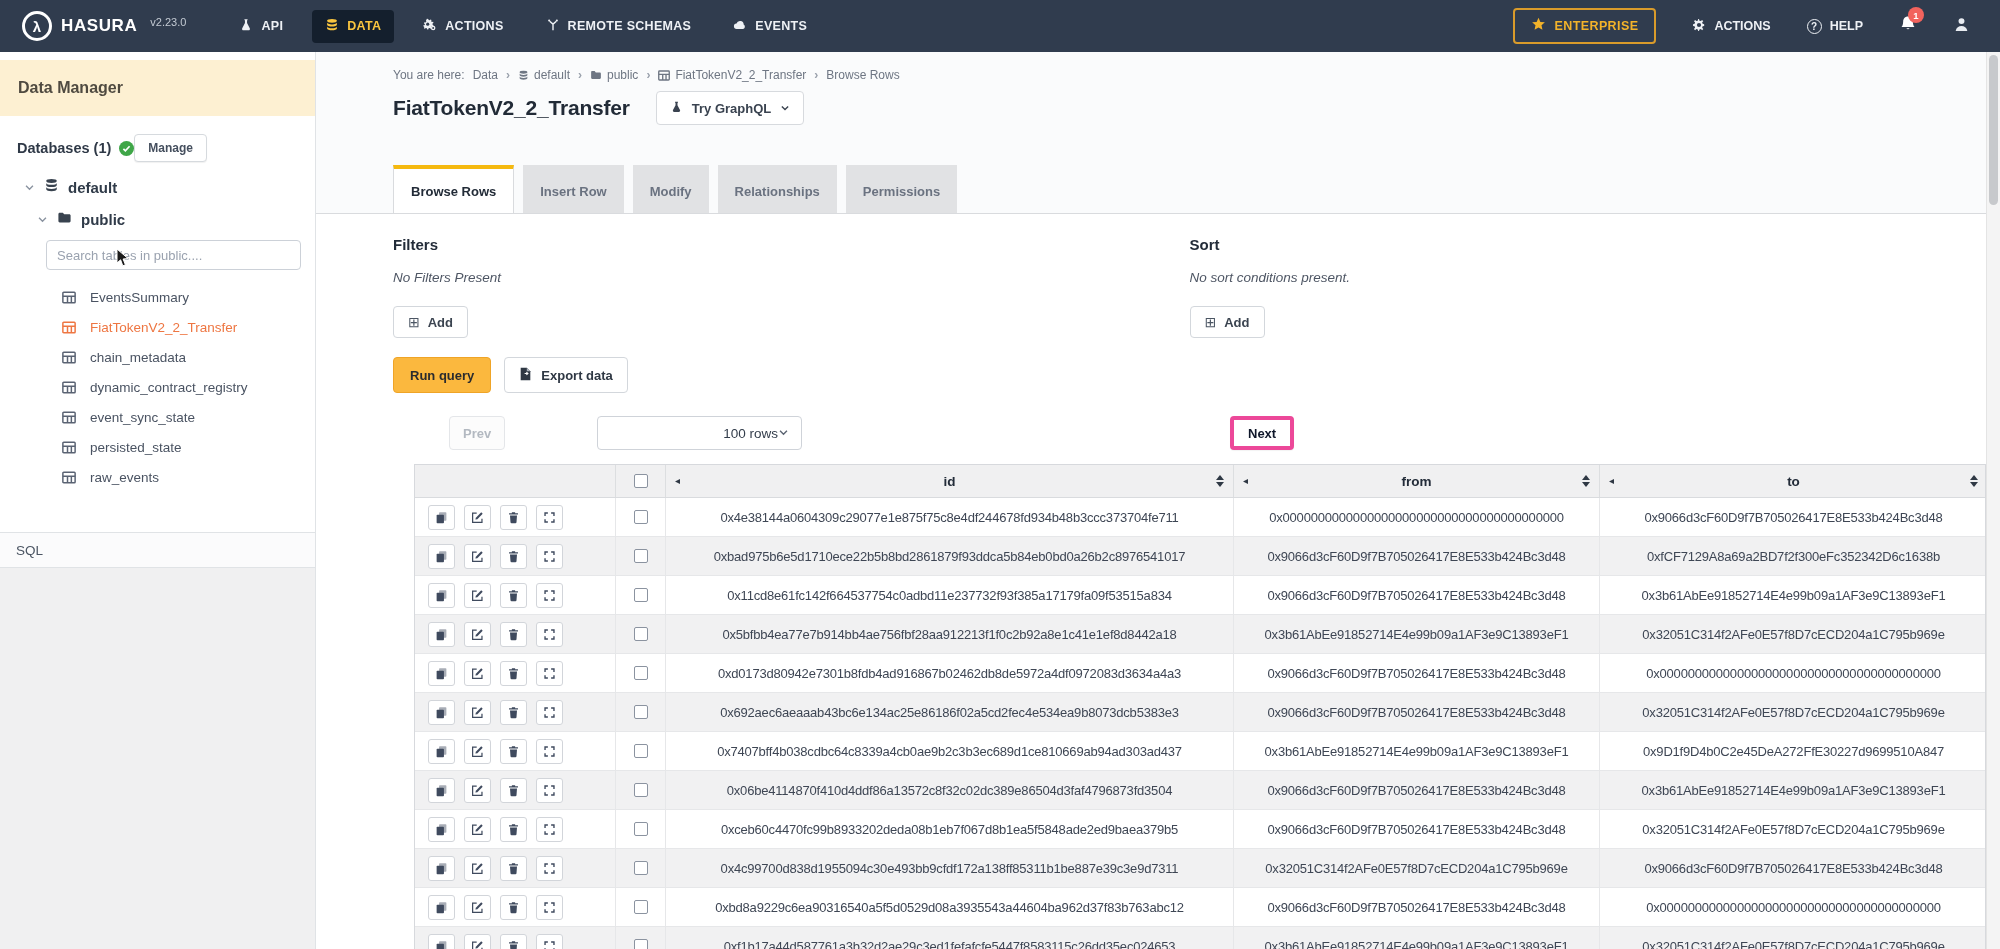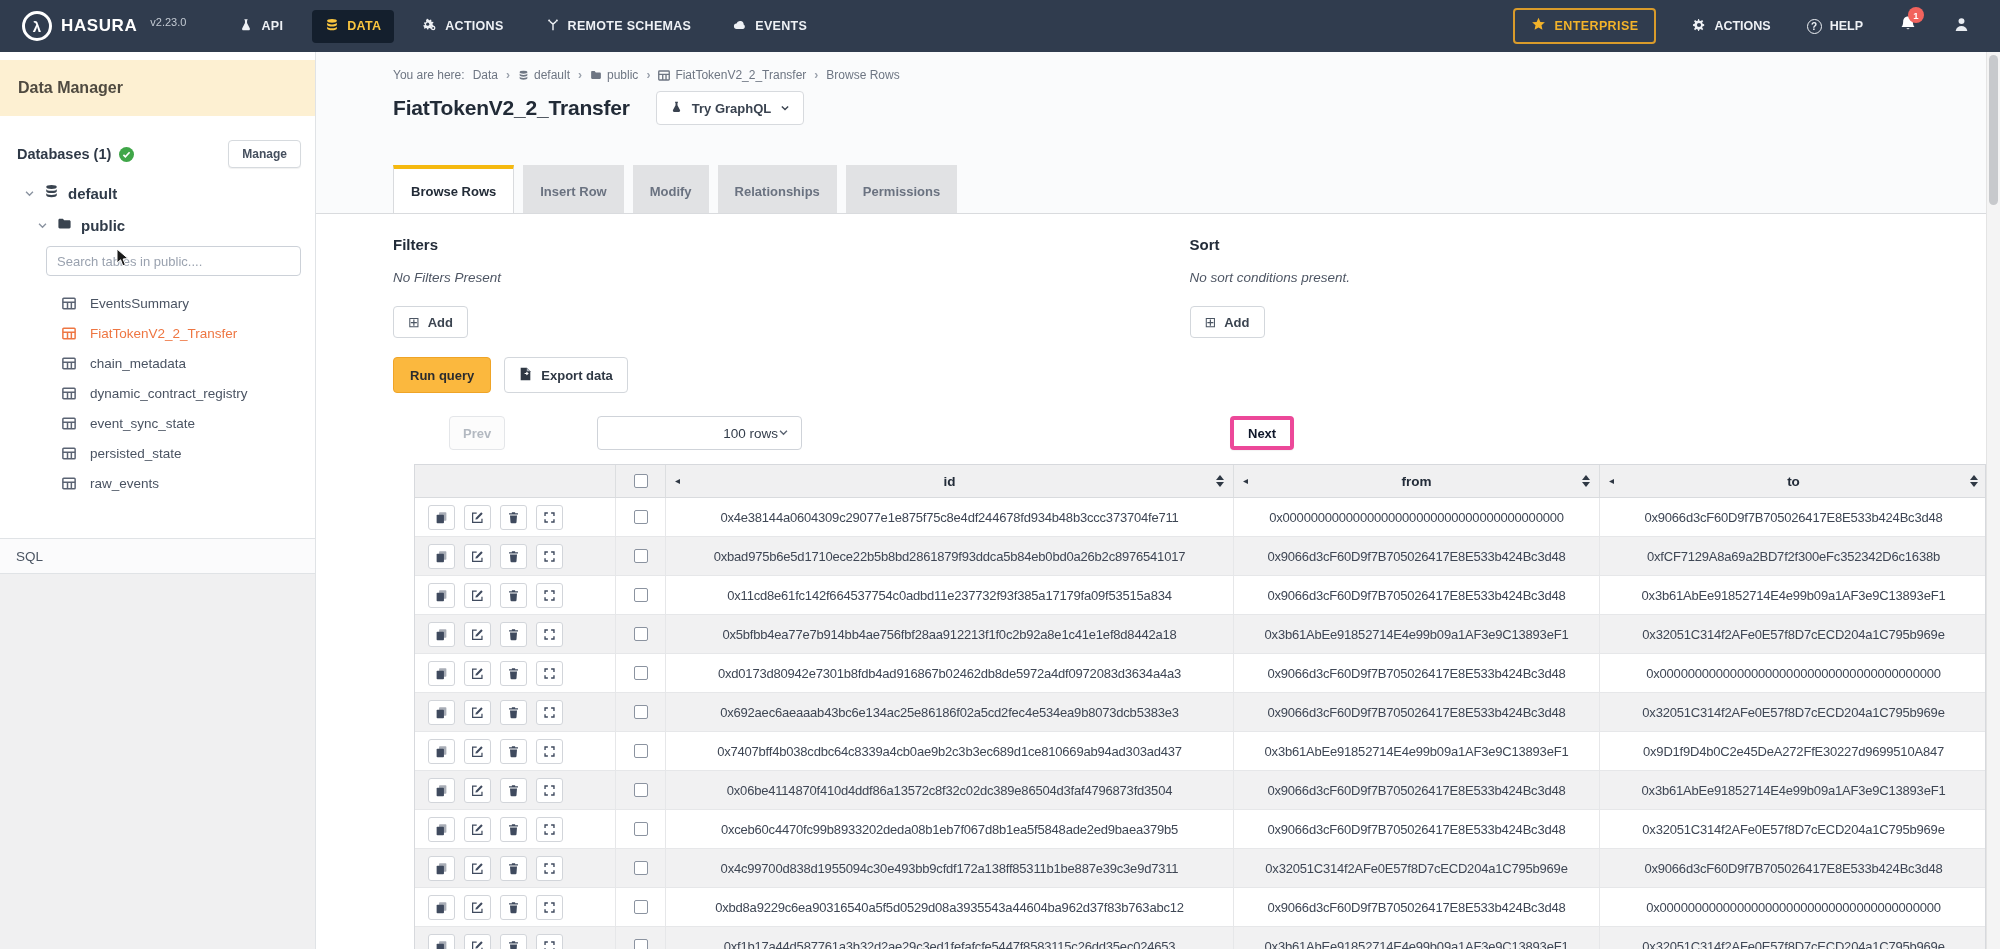--- a/index.html
+++ b/index.html
@@ -30,21 +30,21 @@
   width:16px;height:16px;font-size:9.5px;font-weight:bold;display:flex;align-items:center;justify-content:center}
 
 
 .body-row{flex:1;display:flex;min-height:0}
 
 
 .sidebar{width:316px;flex:0 0 316px;background:#fff;border-right:1px solid #e0e3e6;display:flex;
   flex-direction:column;position:relative}
 .dm-header{margin-top:8px;height:56px;background:#fdf0d2;display:flex;align-items:center;
   padding-left:18px;font-size:16px;font-weight:bold;color:#4f4a40}
-.db-row{margin-top:24px;padding:0 14px 0 17px;display:flex;align-items:center;justify-content:space-between}
+.db-row{margin-top:18px;padding:0 14px 0 17px;display:flex;align-items:center;}
 .db-label{font-size:14.5px;font-weight:bold;color:#2f3947;display:flex;gap:8px;align-items:center}
 .check-circle{width:15px;height:15px;border-radius:50%;background:#3fa648;color:#fff;display:flex;
   align-items:center;justify-content:center}
 .manage-btn{background:#fff;border:1px solid #d6dade;border-radius:4px;padding:6px 13px;font-size:12px;
   font-weight:bold;color:#454f5e;box-shadow:0 1px 1px rgba(0,0,0,.06);cursor:pointer}
 .tree-row{display:flex;align-items:center;gap:9px;font-size:15px;font-weight:bold;color:#303b49;cursor:pointer}
 .tree-row.lvl1{margin:16px 0 0 24px}
 .tree-row.lvl2{margin:14px 0 0 37px}
 .chev{color:#8a93a0;display:flex}
 .search-input{margin:12px 14px 0 46px;width:255px;height:30px;border:1px solid #ccd1d8;border-radius:4px;

